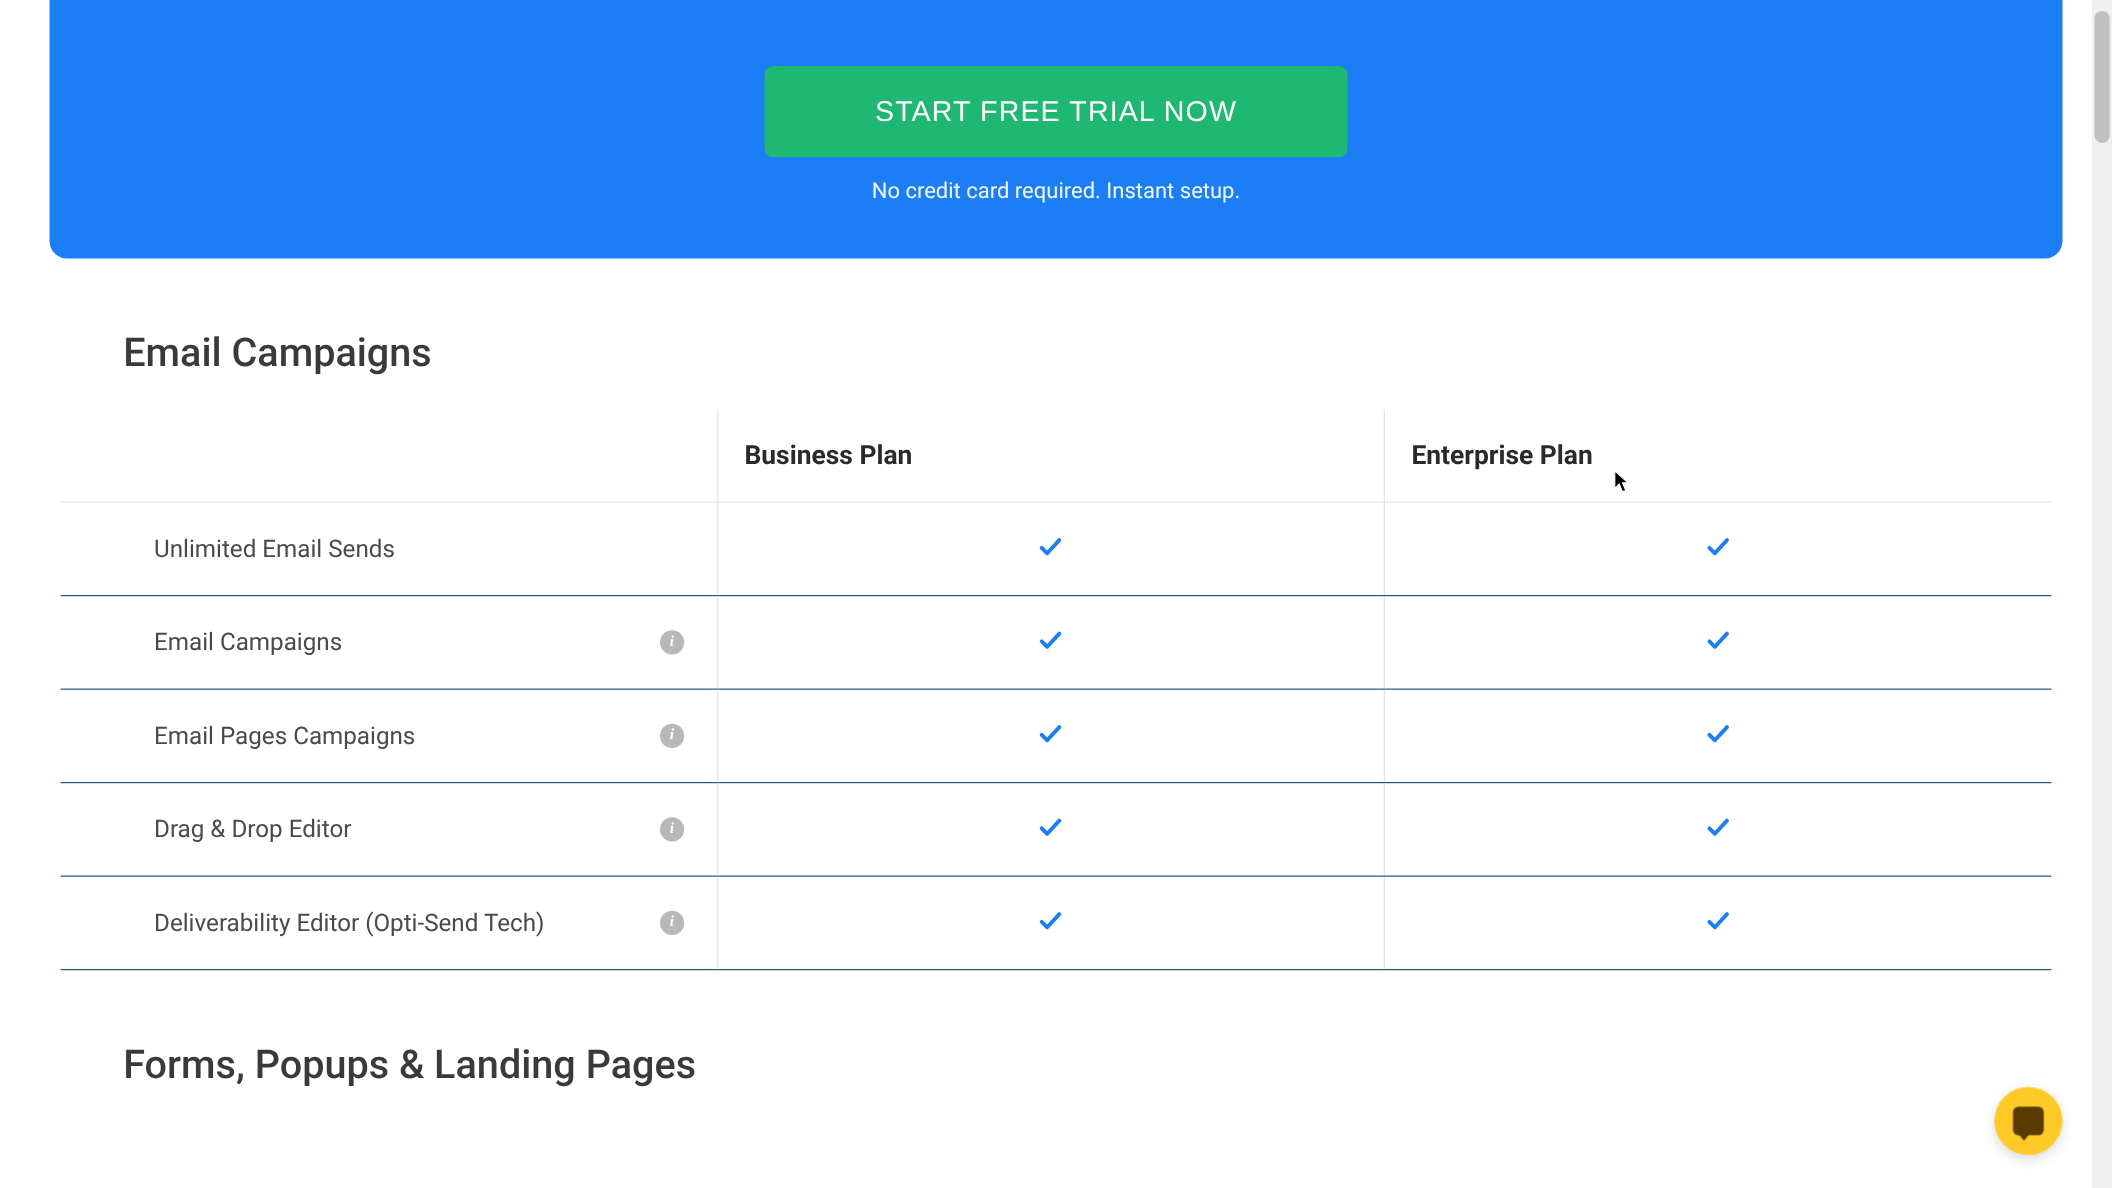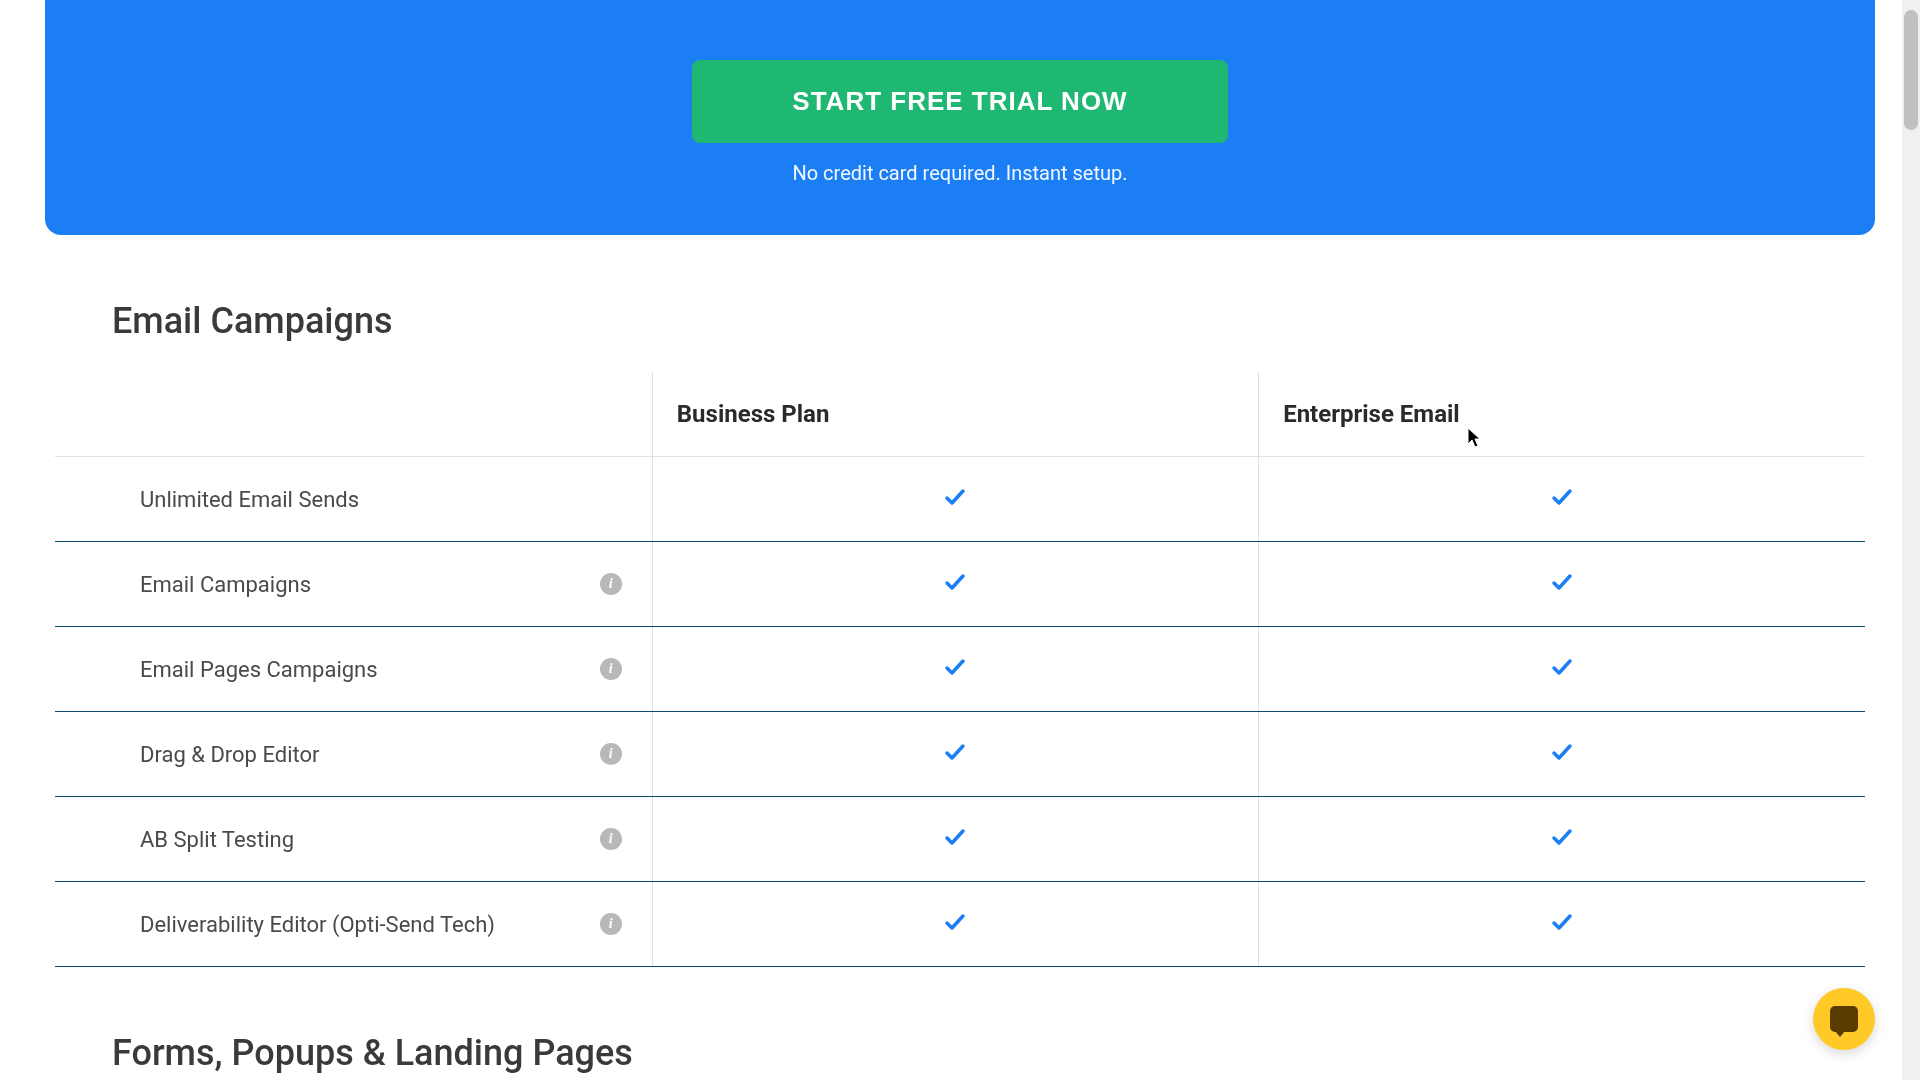--- a/index.html
+++ b/index.html
@@ -23,21 +23,21 @@
       background: #1b7ef5;
       border-radius: 0 0 16px 16px;
       padding: 60px 40px 50px;
       text-align: center;
       margin: 0 5px;
     }
     .cta-button {
       background: #1fb872;
       color: #ffffff;
       font-size: 26px;
-      font-weight: 700;
+      font-weight: 400;
       letter-spacing: 1px;
       border: none;
       border-radius: 8px;
       padding: 26px 100px;
       cursor: pointer;
       display: inline-block;
       text-transform: uppercase;
     }
     .cta-subtext {
       color: #ffffff;
@@ -195,21 +195,21 @@
     <div class="cta-subtext">No credit card required. Instant setup.</div>
   </div>
 
   <h2 class="section-title">Email Campaigns</h2>
 
   <table class="comparison-table">
     <thead>
       <tr>
         <th class="col-feature"></th>
         <th class="col-plan">Business Plan</th>
-        <th class="col-plan">Enterprise Email</th>
+        <th class="col-plan">Enterprise Plan</th>
       </tr>
     </thead>
     <tbody>
 
     <tr>
           <td class="col-feature feature-cell"><span class="feature-label">Unlimited Email Sends</span></td>
           <td class="col-plan check-cell"><span class="check-icon"><svg viewBox="0 0 24 24" fill="none" stroke="#1b7ef5" stroke-width="3.5" stroke-linecap="round" stroke-linejoin="round">
                 <polyline points="4 13 9 18 20 6"></polyline>
               </svg></span></td>
           <td class="col-plan check-cell"><span class="check-icon"><svg viewBox="0 0 24 24" fill="none" stroke="#1b7ef5" stroke-width="3.5" stroke-linecap="round" stroke-linejoin="round">
@@ -229,29 +229,20 @@
           <td class="col-feature feature-cell"><span class="feature-label">Email Pages Campaigns</span><span class="info-icon"></span></td>
           <td class="col-plan check-cell"><span class="check-icon"><svg viewBox="0 0 24 24" fill="none" stroke="#1b7ef5" stroke-width="3.5" stroke-linecap="round" stroke-linejoin="round">
                 <polyline points="4 13 9 18 20 6"></polyline>
               </svg></span></td>
           <td class="col-plan check-cell"><span class="check-icon"><svg viewBox="0 0 24 24" fill="none" stroke="#1b7ef5" stroke-width="3.5" stroke-linecap="round" stroke-linejoin="round">
                 <polyline points="4 13 9 18 20 6"></polyline>
               </svg></span></td>
         </tr>
         <tr>
           <td class="col-feature feature-cell"><span class="feature-label">Drag &amp; Drop Editor</span><span class="info-icon"></span></td>
-          <td class="col-plan check-cell"><span class="check-icon"><svg viewBox="0 0 24 24" fill="none" stroke="#1b7ef5" stroke-width="3.5" stroke-linecap="round" stroke-linejoin="round">
-                <polyline points="4 13 9 18 20 6"></polyline>
-              </svg></span></td>
-          <td class="col-plan check-cell"><span class="check-icon"><svg viewBox="0 0 24 24" fill="none" stroke="#1b7ef5" stroke-width="3.5" stroke-linecap="round" stroke-linejoin="round">
-                <polyline points="4 13 9 18 20 6"></polyline>
-              </svg></span></td>
-        </tr>
-        <tr>
-          <td class="col-feature feature-cell"><span class="feature-label">AB Split Testing</span><span class="info-icon"></span></td>
           <td class="col-plan check-cell"><span class="check-icon"><svg viewBox="0 0 24 24" fill="none" stroke="#1b7ef5" stroke-width="3.5" stroke-linecap="round" stroke-linejoin="round">
                 <polyline points="4 13 9 18 20 6"></polyline>
               </svg></span></td>
           <td class="col-plan check-cell"><span class="check-icon"><svg viewBox="0 0 24 24" fill="none" stroke="#1b7ef5" stroke-width="3.5" stroke-linecap="round" stroke-linejoin="round">
                 <polyline points="4 13 9 18 20 6"></polyline>
               </svg></span></td>
         </tr>
         <tr>
           <td class="col-feature feature-cell"><span class="feature-label">Deliverability Editor (Opti-Send Tech)</span><span class="info-icon"></span></td>
           <td class="col-plan check-cell"><span class="check-icon"><svg viewBox="0 0 24 24" fill="none" stroke="#1b7ef5" stroke-width="3.5" stroke-linecap="round" stroke-linejoin="round">

